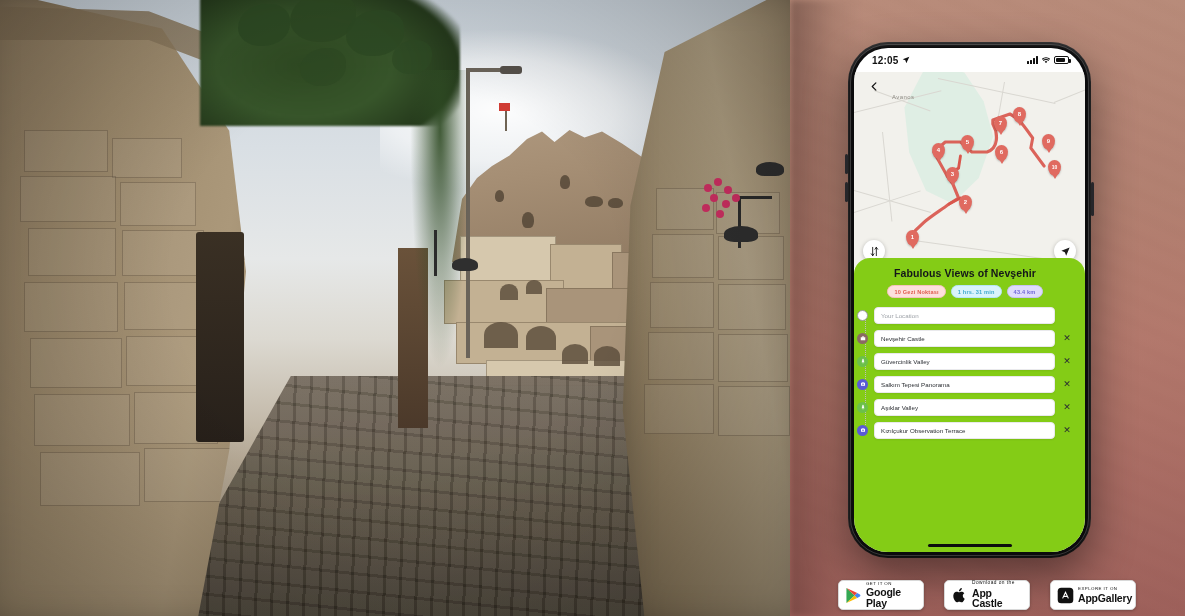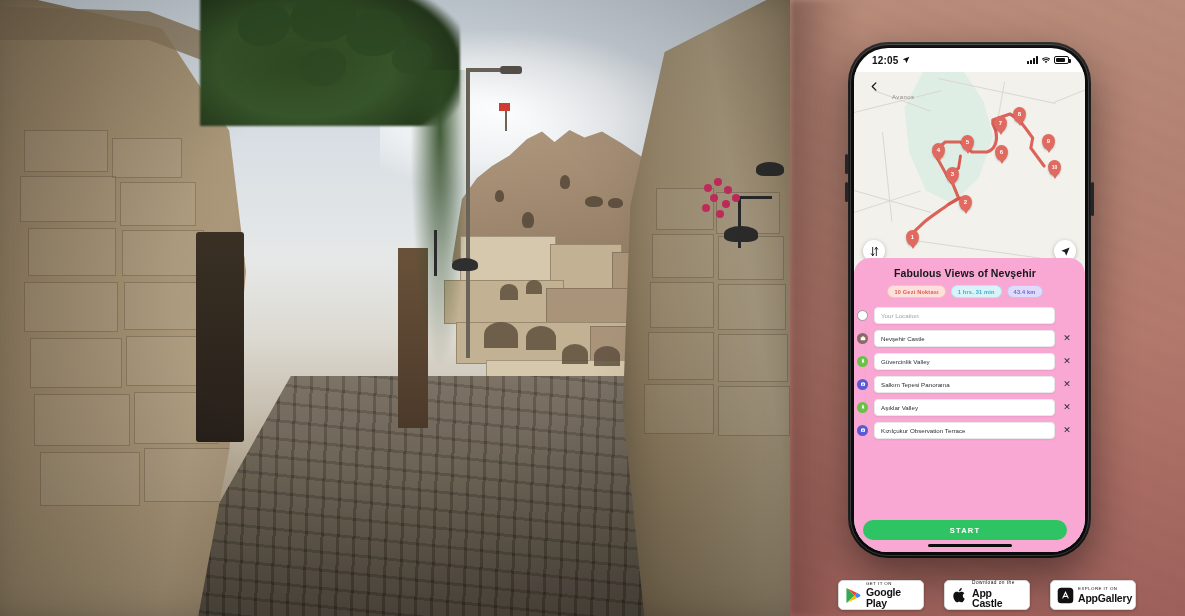--- a/index.html
+++ b/index.html
@@ -237,21 +237,21 @@
     width: 20px; height: 20px;
     display: flex; align-items: center; justify-content: center;
     color: #1a1a1a; font-size: 14px; font-weight: bold;
     z-index: 4;
   }
 
   
   .sheet {
     position: relative;
     flex: 1 1 auto;
-    background: #f9a8d4;
+    background: #84cc16;
     border-radius: 16px 16px 0 0;
     margin-top: -10px;
     z-index: 3;
     padding: 9px 12px 0 3px;
     display: flex; flex-direction: column;
   }
   .title {
     text-align: center;
     font-size: 10.5px; font-weight: bold; color: #14161a;
     letter-spacing: .1px;
@@ -595,23 +595,20 @@
                   <path d="M4 7h4l2-2h4l2 2h4v12H4z"></path>
                   <circle cx="12" cy="13" r="3.2" fill="#5a5ad6"></circle>
                 </svg>
             </span>
             <span class="s-field">Kızılçukur Observation Terrace</span>
             <span class="s-x">✕</span>
           </div>
 
         </div>
 
-        <div class="start-wrap">
-          <button class="start">START</button>
-        </div>
         <div class="homebar"></div>
       </div>
 
     </div>
   </div>
 
   <div class="stores">
 
     <a class="store">
       <span class="glyph">

